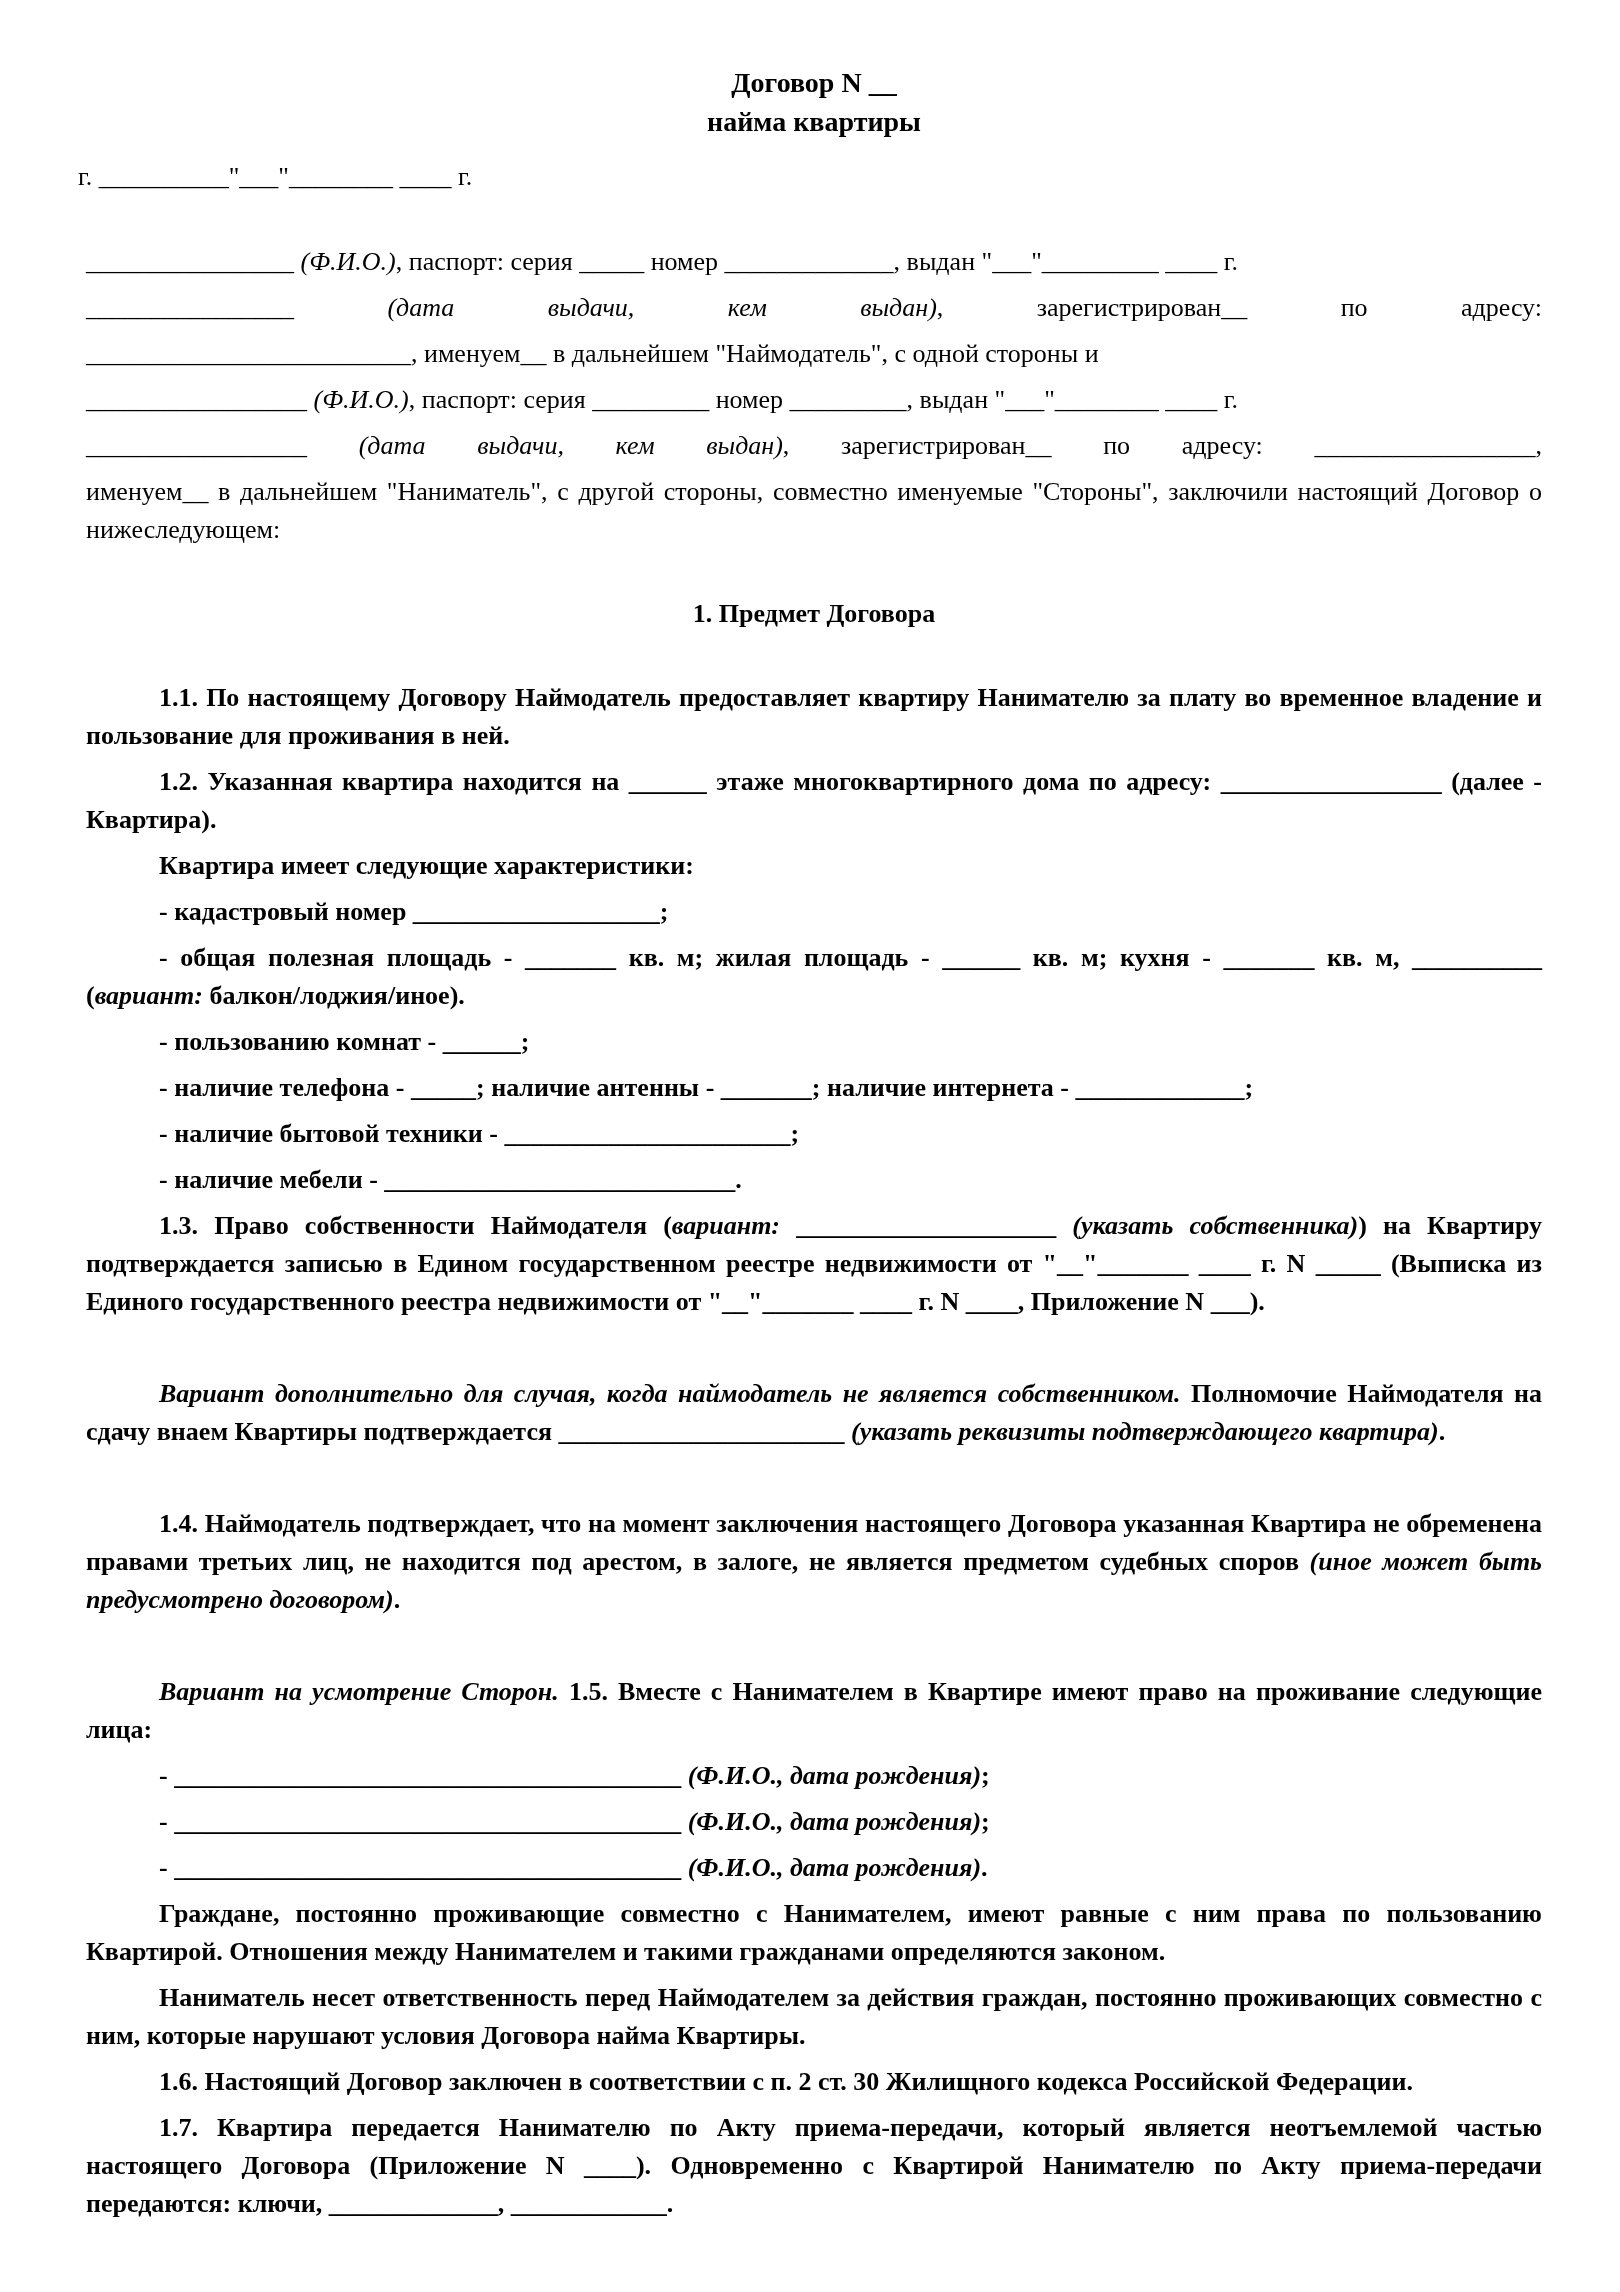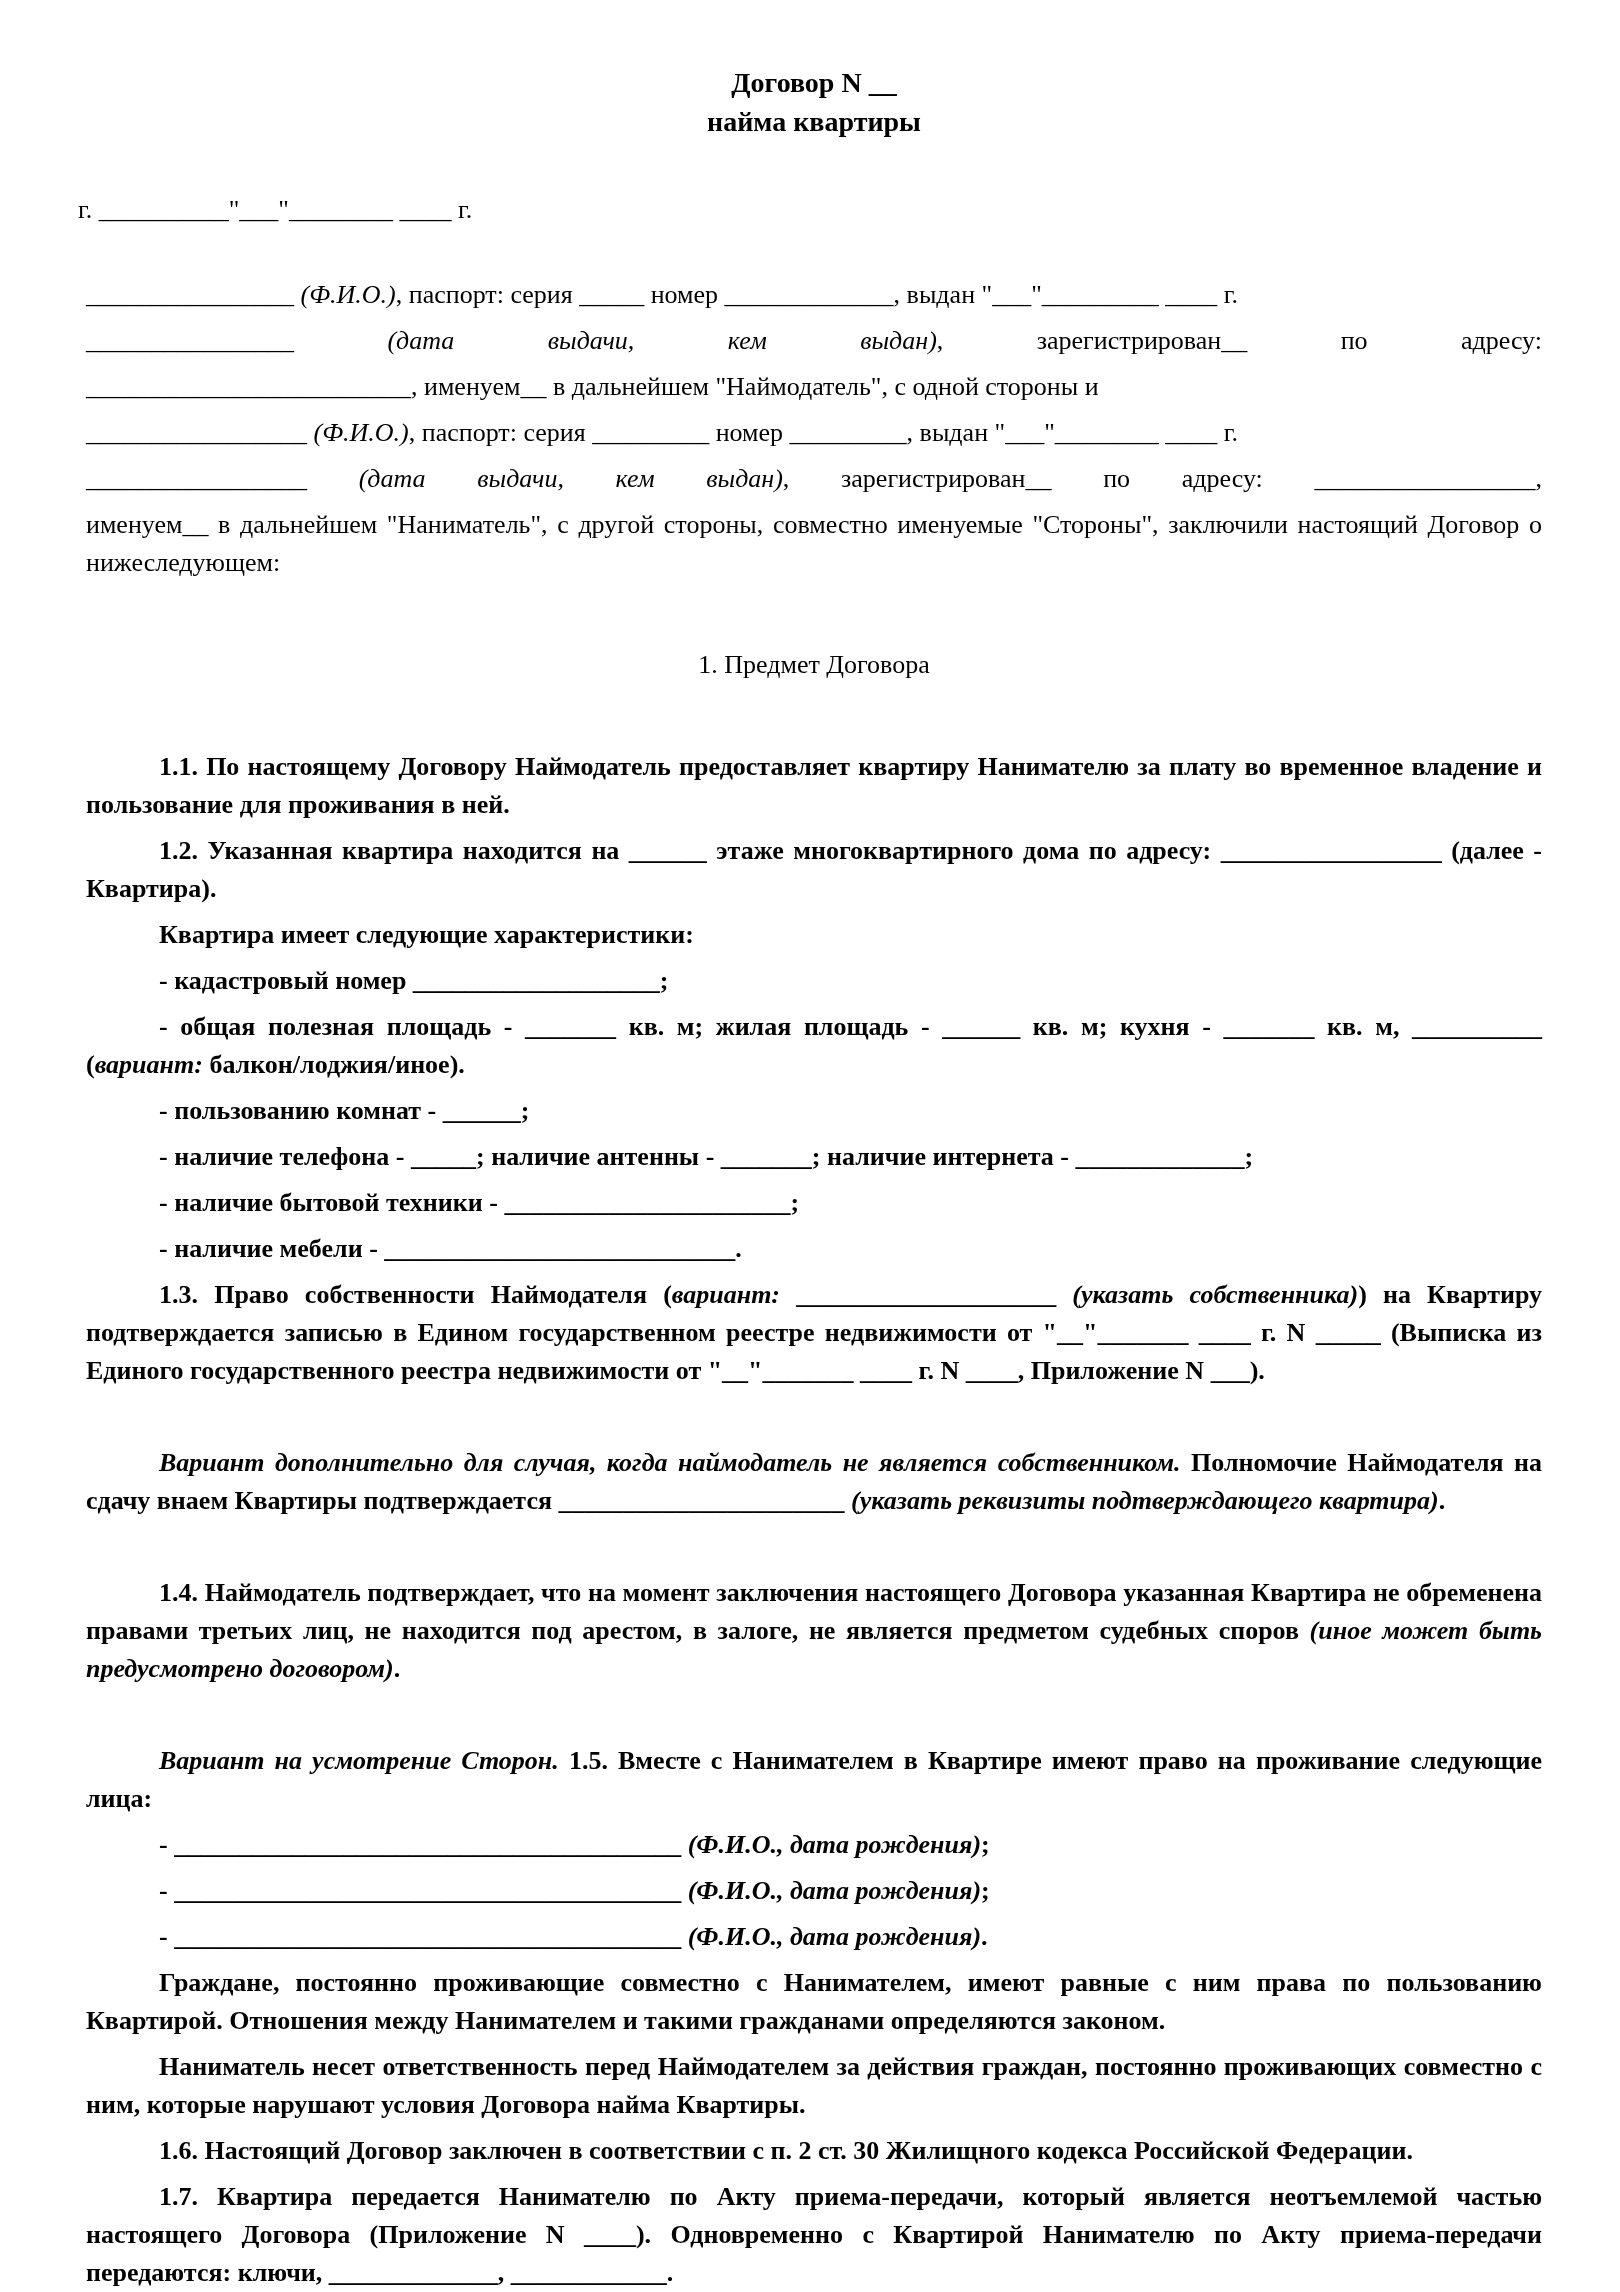--- a/index.html
+++ b/index.html
@@ -3,28 +3,28 @@
 <meta charset="utf-8">
 <style>
   html, body { margin: 0; padding: 0; background: #ffffff; }
   body { width: 1620px; height: 2293px; position: relative; overflow: hidden; }
   .page {
     position: absolute; left: 78px; top: 63px; width: 1472px;
     font-family: "Liberation Serif", "DejaVu Serif", serif;
     font-size: 26px; line-height: 38px; color: #000;
   }
   .title { text-align: center; font-weight: bold; font-size: 28px; line-height: 39px; }
-  .title-block { margin-bottom: 50px; }
+  .title-block { margin-bottom: 17px; }
   .row-split { display: flex; }
   .gap1 { height: 38px; }
   .gap2 { height: 39px; }
   p { margin: 8px; text-align: justify; text-align-last: left; }
   .ind { text-indent: 73px; font-weight: bold; }
   .j-last { text-align-last: justify; }
-  .heading { text-align: center; font-weight: normal; margin: 18px; }
+  .heading { text-align: center; font-weight: bold; margin: 0; }
   i, .it { font-style: italic; }
   .party p { text-align: justify; }
 </style>
 </head>
 <body>
 
 <div class="page">
 
   <div class="title-block">
     <div class="title">Договор N __</div>

